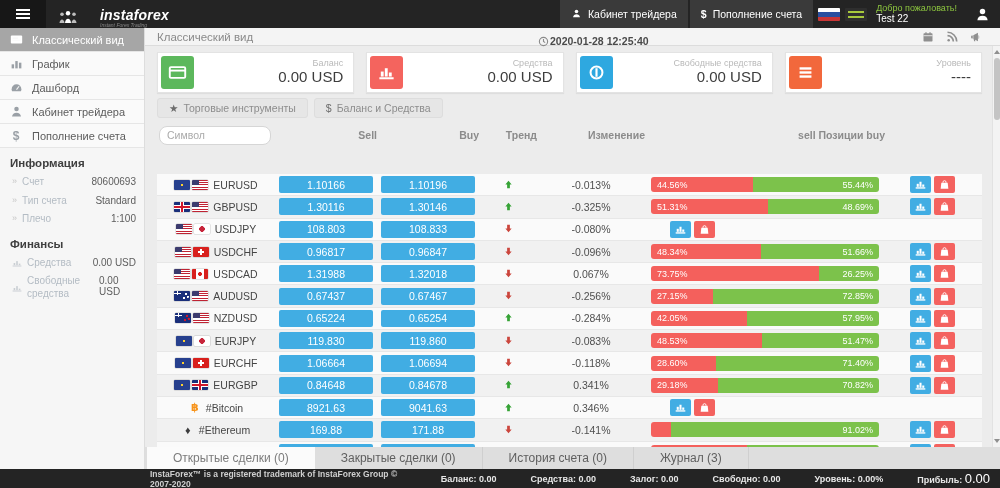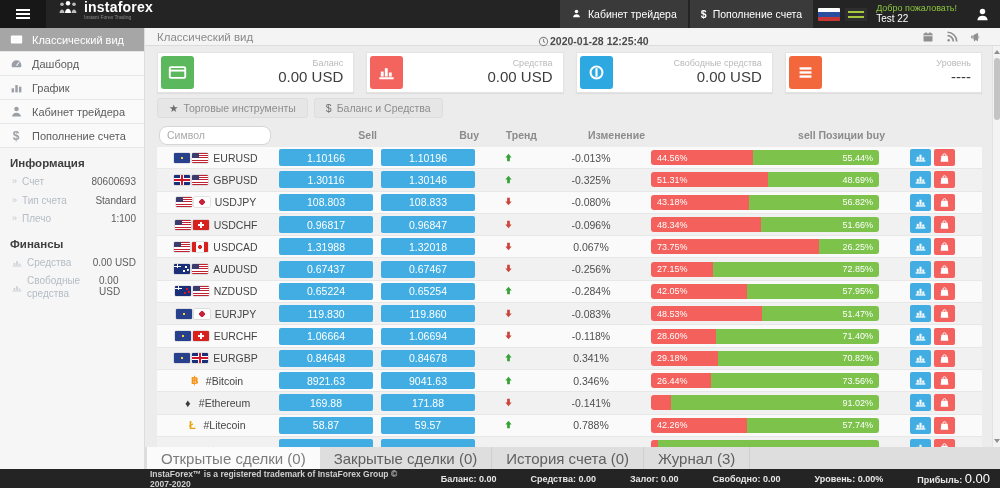--- a/index.html
+++ b/index.html
@@ -3,21 +3,21 @@
 <meta charset="utf-8">
 <style>
   * { box-sizing: border-box; margin: 0; padding: 0; }
   html,body { width:1000px; height:488px; overflow:hidden; }
   body { font-family:"Liberation Sans","DejaVu Sans",sans-serif; background:#ececec; position:relative; }
 
   
   .topbar { position:absolute; left:0; top:0; width:1000px; height:28px; background:#242424; display:flex; align-items:stretch; z-index:30; }
   .hamburger { width:46px; background:#171717; display:flex; align-items:center; justify-content:center; flex-direction:column; gap:2px; cursor:pointer; }
   .hamburger i { display:block; width:14px; height:2px; background:#fff; }
-  .brand { display:flex; align-items:flex-start; margin-left:12px; gap:6px; }
+  .brand { display:flex; align-items:flex-end; margin-left:12px; gap:22px;font-style:italic; }
   .brand-text { color:#fff; line-height:1; }
   .brand-name { font-size:14px; font-weight:bold; letter-spacing:.2px; }
   .brand-sub { font-size:5px; color:#8a8a8a; margin-top:1px; }
   .tb-right { margin-left:auto; display:flex; align-items:stretch; }
   .tb-btn { background:#3a3a3a; color:#fff; font-size:10.5px; display:flex; align-items:center; gap:6px; padding:0 11px; margin-left:2px; cursor:pointer; }
   .flag-box { display:flex; align-items:center; margin:0 5px; gap:5px; }
   .tb-flag { width:22px; height:13px; border-radius:1px; display:inline-block; }
   .tb-flag.ru { background:linear-gradient(180deg,#fff 0 33%,#2a4fa0 33% 66%,#c93636 66%); }
   .tb-flag.alt { background:linear-gradient(#a7c83c,#a7c83c) 3px 3px/16px 2px no-repeat,linear-gradient(#a7c83c,#a7c83c) 3px 8px/16px 2px no-repeat,#2e2e2e; }
   .welcome { display:flex; flex-direction:column; justify-content:center; line-height:1.15; margin:0 8px 0 4px; }
@@ -61,21 +61,21 @@
   .toolbar { height:20px; margin-bottom:5px; display:flex; gap:6px; }
   .tool-btn { background:#e6e6e6; border:1px solid #ddd; border-radius:3px; color:#8d8d8d; font-size:10.5px; padding:0 11px; display:flex; align-items:center; gap:5px; cursor:pointer; font-family:inherit; }
   .tool-btn .tbi { color:#6d6d6d; }
 
   
   .t-grid { display:grid; grid-template-columns:118px 102px 102px 58px 108px 240px 1fr; align-items:center; }
   .t-head { height:24px; }
   .t-head .hc { font-size:10.5px; font-weight:bold; color:#8b8b8b; text-align:right; }
   .sym-input { width:112px; height:19px; border:1px solid #d6d6d6; border-radius:8px; background:#fff; font-size:10.5px; padding:0 7px; color:#555; font-family:inherit; margin-left:2px; }
   .sym-input::placeholder { color:#aaa; }
-  .t-body { height:300px; overflow:hidden; }
+  .t-body { height:300px; overflow:hidden;margin-top:27px; }
   .t-row { height:22.3px; border-bottom:1px solid #e7e7e7; }
   .t-row.odd { background:#fafafa; }
   .t-row.even { background:#f1f1f1; }
   .c { display:flex; align-items:center; justify-content:center; }
   .sym-name { font-size:10.5px; color:#454545; margin-left:5px; }
   .flagpair { display:flex; gap:2px; }
   .flag { width:16px; height:10px; display:inline-block; border-radius:1px; box-shadow:0 0 0 .5px rgba(0,0,0,.18); }
   .cico { font-size:11px; font-weight:bold; width:12px; text-align:center; }
   .price { width:94px; height:17px; background:#41ade3; border:none; border-radius:2px; color:#fff; font-size:10.5px; font-family:inherit; cursor:pointer; }
   .change { font-size:10.5px; color:#4f4f4f; }
@@ -91,21 +91,21 @@
 
   
   .vscroll { position:absolute; right:0; top:18px; bottom:22px; width:8px; background:#f3f3f3; border-left:1px solid #e2e2e2; cursor:pointer; }
   .sb-up,.sb-down { position:absolute; left:1px; width:6px; height:0; border-left:3px solid transparent; border-right:3px solid transparent; }
   .sb-up { top:4px; border-bottom:4px solid #8f8f8f; }
   .sb-down { bottom:4px; border-top:4px solid #8f8f8f; }
   .sb-thumb { position:absolute; left:1px; top:12px; width:6px; height:62px; background:#c4c4c4; border-radius:3px; }
 
   
   .tabsbar { position:absolute; left:0; right:0; bottom:0; height:22px; background:#dedede; display:flex; align-items:stretch; padding-left:2px; }
-  .tab { font-size:15px; color:#5f5f5f; display:flex; align-items:center; padding:0 14px; border-right:1px solid #cfcfcf; cursor:pointer; }
+  .tab { font-size:12px; color:#5f5f5f; display:flex; align-items:center; padding:0 26px; border-right:1px solid #cfcfcf; cursor:pointer; }
   .tab.active { background:#fbfbfb; color:#7c7c7c; border-right:none; }
 
   
   .footer { position:absolute; left:0; bottom:0; width:1000px; height:19px; background:#242424; display:flex; align-items:center; z-index:31; }
   .f-copy { color:#cfcfcf; font-size:8.5px; font-weight:bold; margin-left:150px; }
   .f-stats { margin-left:auto; margin-right:10px; display:flex; align-items:center; gap:6px; }
   .f-stat { color:#e8e8e8; font-size:9px; font-weight:bold; white-space:nowrap;padding-left:28px; }
   .f-stat .fv { font-weight:bold; }
   .f-stat.big .fv { font-size:13px; font-weight:normal; color:#fff; }
 </style>
@@ -170,36 +170,36 @@
           <svg viewBox="0 0 16 16" width="13" height="13">
             <rect x="1" y="3" width="14" height="10" rx="1.2" fill="currentColor"></rect>
             <rect x="3" y="5.6" width="7" height="1.4" fill="#f6f6f6"></rect>
             <rect x="3" y="8.4" width="10" height="1.1" fill="#f6f6f6" opacity=".7"></rect>
           </svg>
         </span>
     <span>Классический вид</span>
   </div>
       <div class="menu-item">
     <span class="mi-icon">
-          <svg viewBox="0 0 16 16" width="13" height="13">
-            <path d="M8 4a6 6 0 0 0-6 6c0 .9.2 1.8.6 2.6h10.8c.4-.8.6-1.7.6-2.6a6 6 0 0 0-6-6z" fill="currentColor"></path>
-            <path d="M8 10.6 11.2 6.4" stroke="#f6f6f6" stroke-width="1.3"></path>
-          </svg>
-        </span>
-    <span>Дашборд</span>
-  </div>
-      <div class="menu-item">
-    <span class="mi-icon">
           <svg viewBox="0 0 16 16" width="13" height="13" fill="currentColor">
             <rect x="2" y="9" width="3" height="5"></rect>
             <rect x="6.5" y="5" width="3" height="9"></rect>
             <rect x="11" y="7" width="3" height="7"></rect>
           </svg>
         </span>
     <span>График</span>
+  </div>
+      <div class="menu-item">
+    <span class="mi-icon">
+          <svg viewBox="0 0 16 16" width="13" height="13">
+            <path d="M8 4a6 6 0 0 0-6 6c0 .9.2 1.8.6 2.6h10.8c.4-.8.6-1.7.6-2.6a6 6 0 0 0-6-6z" fill="currentColor"></path>
+            <path d="M8 10.6 11.2 6.4" stroke="#f6f6f6" stroke-width="1.3"></path>
+          </svg>
+        </span>
+    <span>Дашборд</span>
   </div>
       <div class="menu-item">
     <span class="mi-icon">
           <svg viewBox="0 0 16 16" width="13" height="13" fill="currentColor">
             <circle cx="8" cy="4.8" r="2.8"></circle>
             <path d="M2.5 14c.3-3 2.6-4.6 5.5-4.6s5.2 1.6 5.5 4.6z"></path>
           </svg>
         </span>
     <span>Кабинет трейдера</span>
   </div>
@@ -475,30 +475,20 @@
           </div>
    <div class="c">
             <button class="price">108.833</button>
           </div>
    <div class="c">
             <span><svg viewBox="0 0 16 16" width="11" height="11" fill="#cb463d">
                 <path d="M8 13.5 3.4 8H6V2.5h4V8h2.6z"></path>
               </svg></span>
           </div>
    <div class="c change">-0.080%</div>
-   <div class="c">
-            <div class="posbar">
-      <div class="ps" style="width:43.18%">
-                <span>43.18%</span>
-              </div>
-      <div class="pb" style="width:56.82%">
-                <span>56.82%</span>
-              </div>
-   </div>
-          </div>
    <div class="c act">
      <button class="abtn chart">
               <svg viewBox="0 0 16 16" width="11" height="11" fill="#fff">
                 <rect x="1" y="12" width="14" height="2"></rect>
                 <rect x="2.5" y="7" width="3" height="4.4"></rect>
                 <rect x="6.5" y="4" width="3" height="7.4"></rect>
                 <rect x="10.5" y="8" width="3" height="3.4"></rect>
               </svg>
             </button>
      <button class="abtn trade">
@@ -848,30 +838,20 @@
           </div>
    <div class="c">
             <button class="price">9041.63</button>
           </div>
    <div class="c">
             <span><svg viewBox="0 0 16 16" width="11" height="11" fill="#36a336">
                 <path d="M8 2.5 12.6 8H10v5.5H6V8H3.4z"></path>
               </svg></span>
           </div>
    <div class="c change">0.346%</div>
-   <div class="c">
-            <div class="posbar">
-      <div class="ps" style="width:26.44%">
-                <span>26.44%</span>
-              </div>
-      <div class="pb" style="width:73.56%">
-                <span>73.56%</span>
-              </div>
-   </div>
-          </div>
    <div class="c act">
      <button class="abtn chart">
               <svg viewBox="0 0 16 16" width="11" height="11" fill="#fff">
                 <rect x="1" y="12" width="14" height="2"></rect>
                 <rect x="2.5" y="7" width="3" height="4.4"></rect>
                 <rect x="6.5" y="4" width="3" height="7.4"></rect>
                 <rect x="10.5" y="8" width="3" height="3.4"></rect>
               </svg>
             </button>
      <button class="abtn trade">

